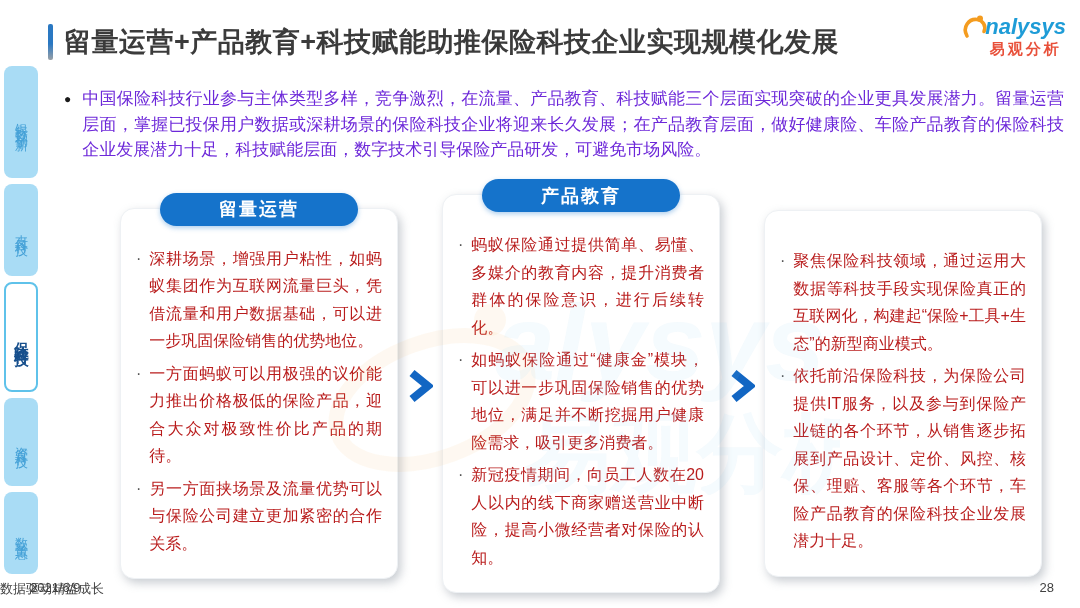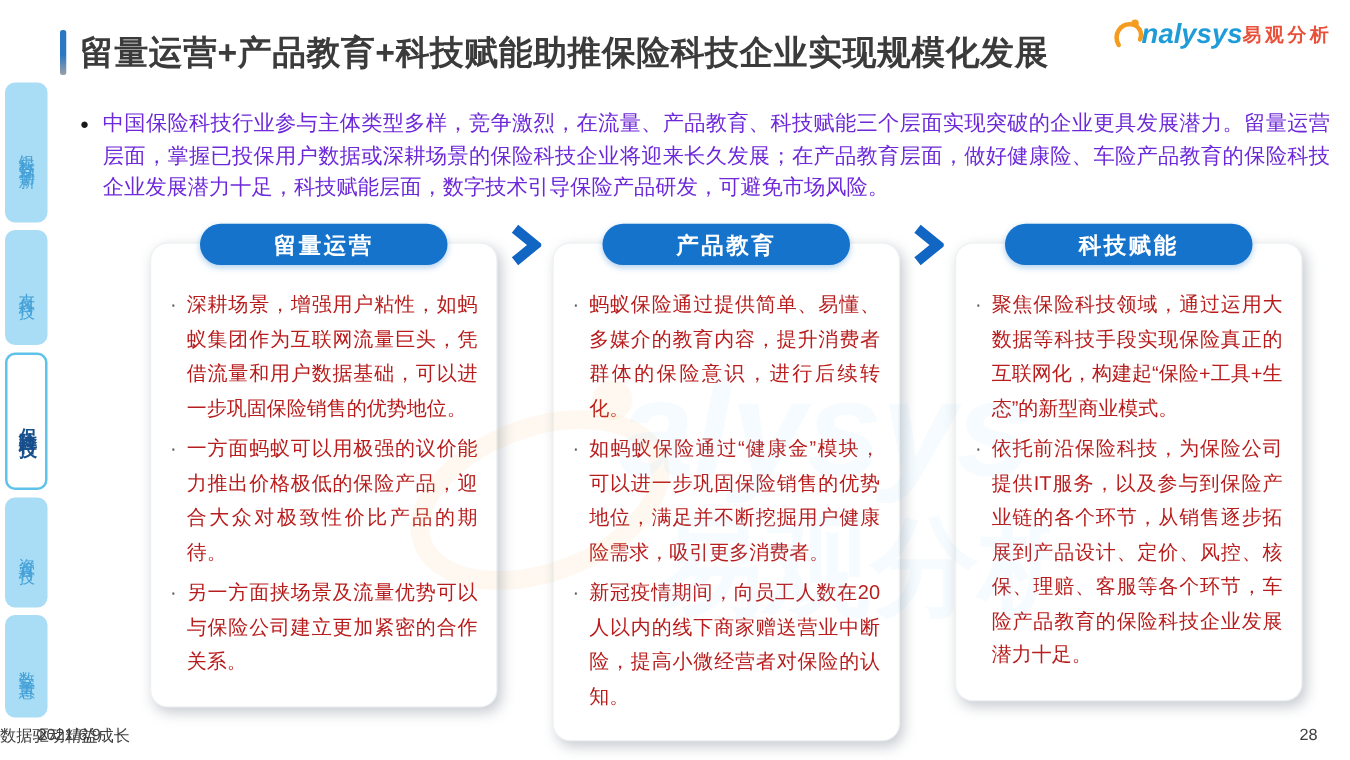--- a/index.html
+++ b/index.html
@@ -39,21 +39,21 @@
     width:5px; height:36px; border-radius:2px;
     background:linear-gradient(to bottom,#2A78C2 0%,#2A78C2 55%,#9aa0a6 100%);
   }
   .title {
     margin-left:11px; font-size:27px; font-weight:bold;
     color:#3B3B3B; white-space:nowrap; letter-spacing:0.5px;
   }
 
   
   .logo { position:absolute; right:14px; top:16px; display:flex; align-items:flex-start; z-index:4; background:#fff; padding-left:4px; }
-  .logo-text { display:flex; flex-direction:row; align-items:center; }
+  .logo-text { display:flex; flex-direction:column; align-items:center; }
   .logo-en { font-size:22px; font-weight:bold; font-style:italic; color:#1E9CD7; line-height:1; }
   .logo-cn { font-size:15px; font-weight:bold; color:#E8503A; letter-spacing:3px; margin-top:2px; }
 
   
   .intro {
     position:absolute; left:64px; top:86px; right:16px;
     display:flex; gap:11px; z-index:3;
   }
   .intro-marker { font-size:12px; color:#1a1a1a; line-height:26px; }
   .intro-text {
@@ -63,21 +63,21 @@
 
   
   .watermark {
     position:absolute; left:320px; top:245px; z-index:2;
     pointer-events:none; opacity:0.5;
   }
 
   
   .columns {
     position:absolute; left:120px; right:38px; top:178px;
-    display:flex; align-items:flex-start; z-index:1;
+    display:flex; align-items:center; z-index:1;
   }
   .card {
     position:relative; flex:1; margin-top:16px;
     background:#ffffff; border:1px solid #eef1f4; border-radius:14px;
     box-shadow:3px 4px 10px rgba(135,145,155,0.45);
     padding:36px 15px 16px 15px; min-height:348px;
   }
   .pill {
     position:absolute; top:-16px; left:14%; width:72%; height:33px;
     background:#1573CB; border-radius:17px;
@@ -186,21 +186,20 @@
     </ul>
   </section>
 
   <div class="arrow-cell">
     <svg width="26" height="36" viewBox="0 0 26 36">
       <polyline points="5,5 21,18 5,31" fill="none" stroke="#1266C3" stroke-width="8" stroke-linejoin="miter"></polyline>
     </svg>
   </div>
 
   <section class="card">
-    <div class="pill">科技赋能</div>
     <ul class="bullets">
       <li>
         <span class="b-dot">·</span>
         <span class="b-text">聚焦保险科技领域，通过运用大数据等科技手段实现保险真正的互联网化，构建起“保险+工具+生态”的新型商业模式。</span>
       </li>
       <li>
         <span class="b-dot">·</span>
         <span class="b-text">依托前沿保险科技，为保险公司提供IT服务，以及参与到保险产业链的各个环节，从销售逐步拓展到产品设计、定价、风控、核保、理赔、客服等各个环节，车险产品教育的保险科技企业发展潜力十足。</span>
       </li>
     </ul>

